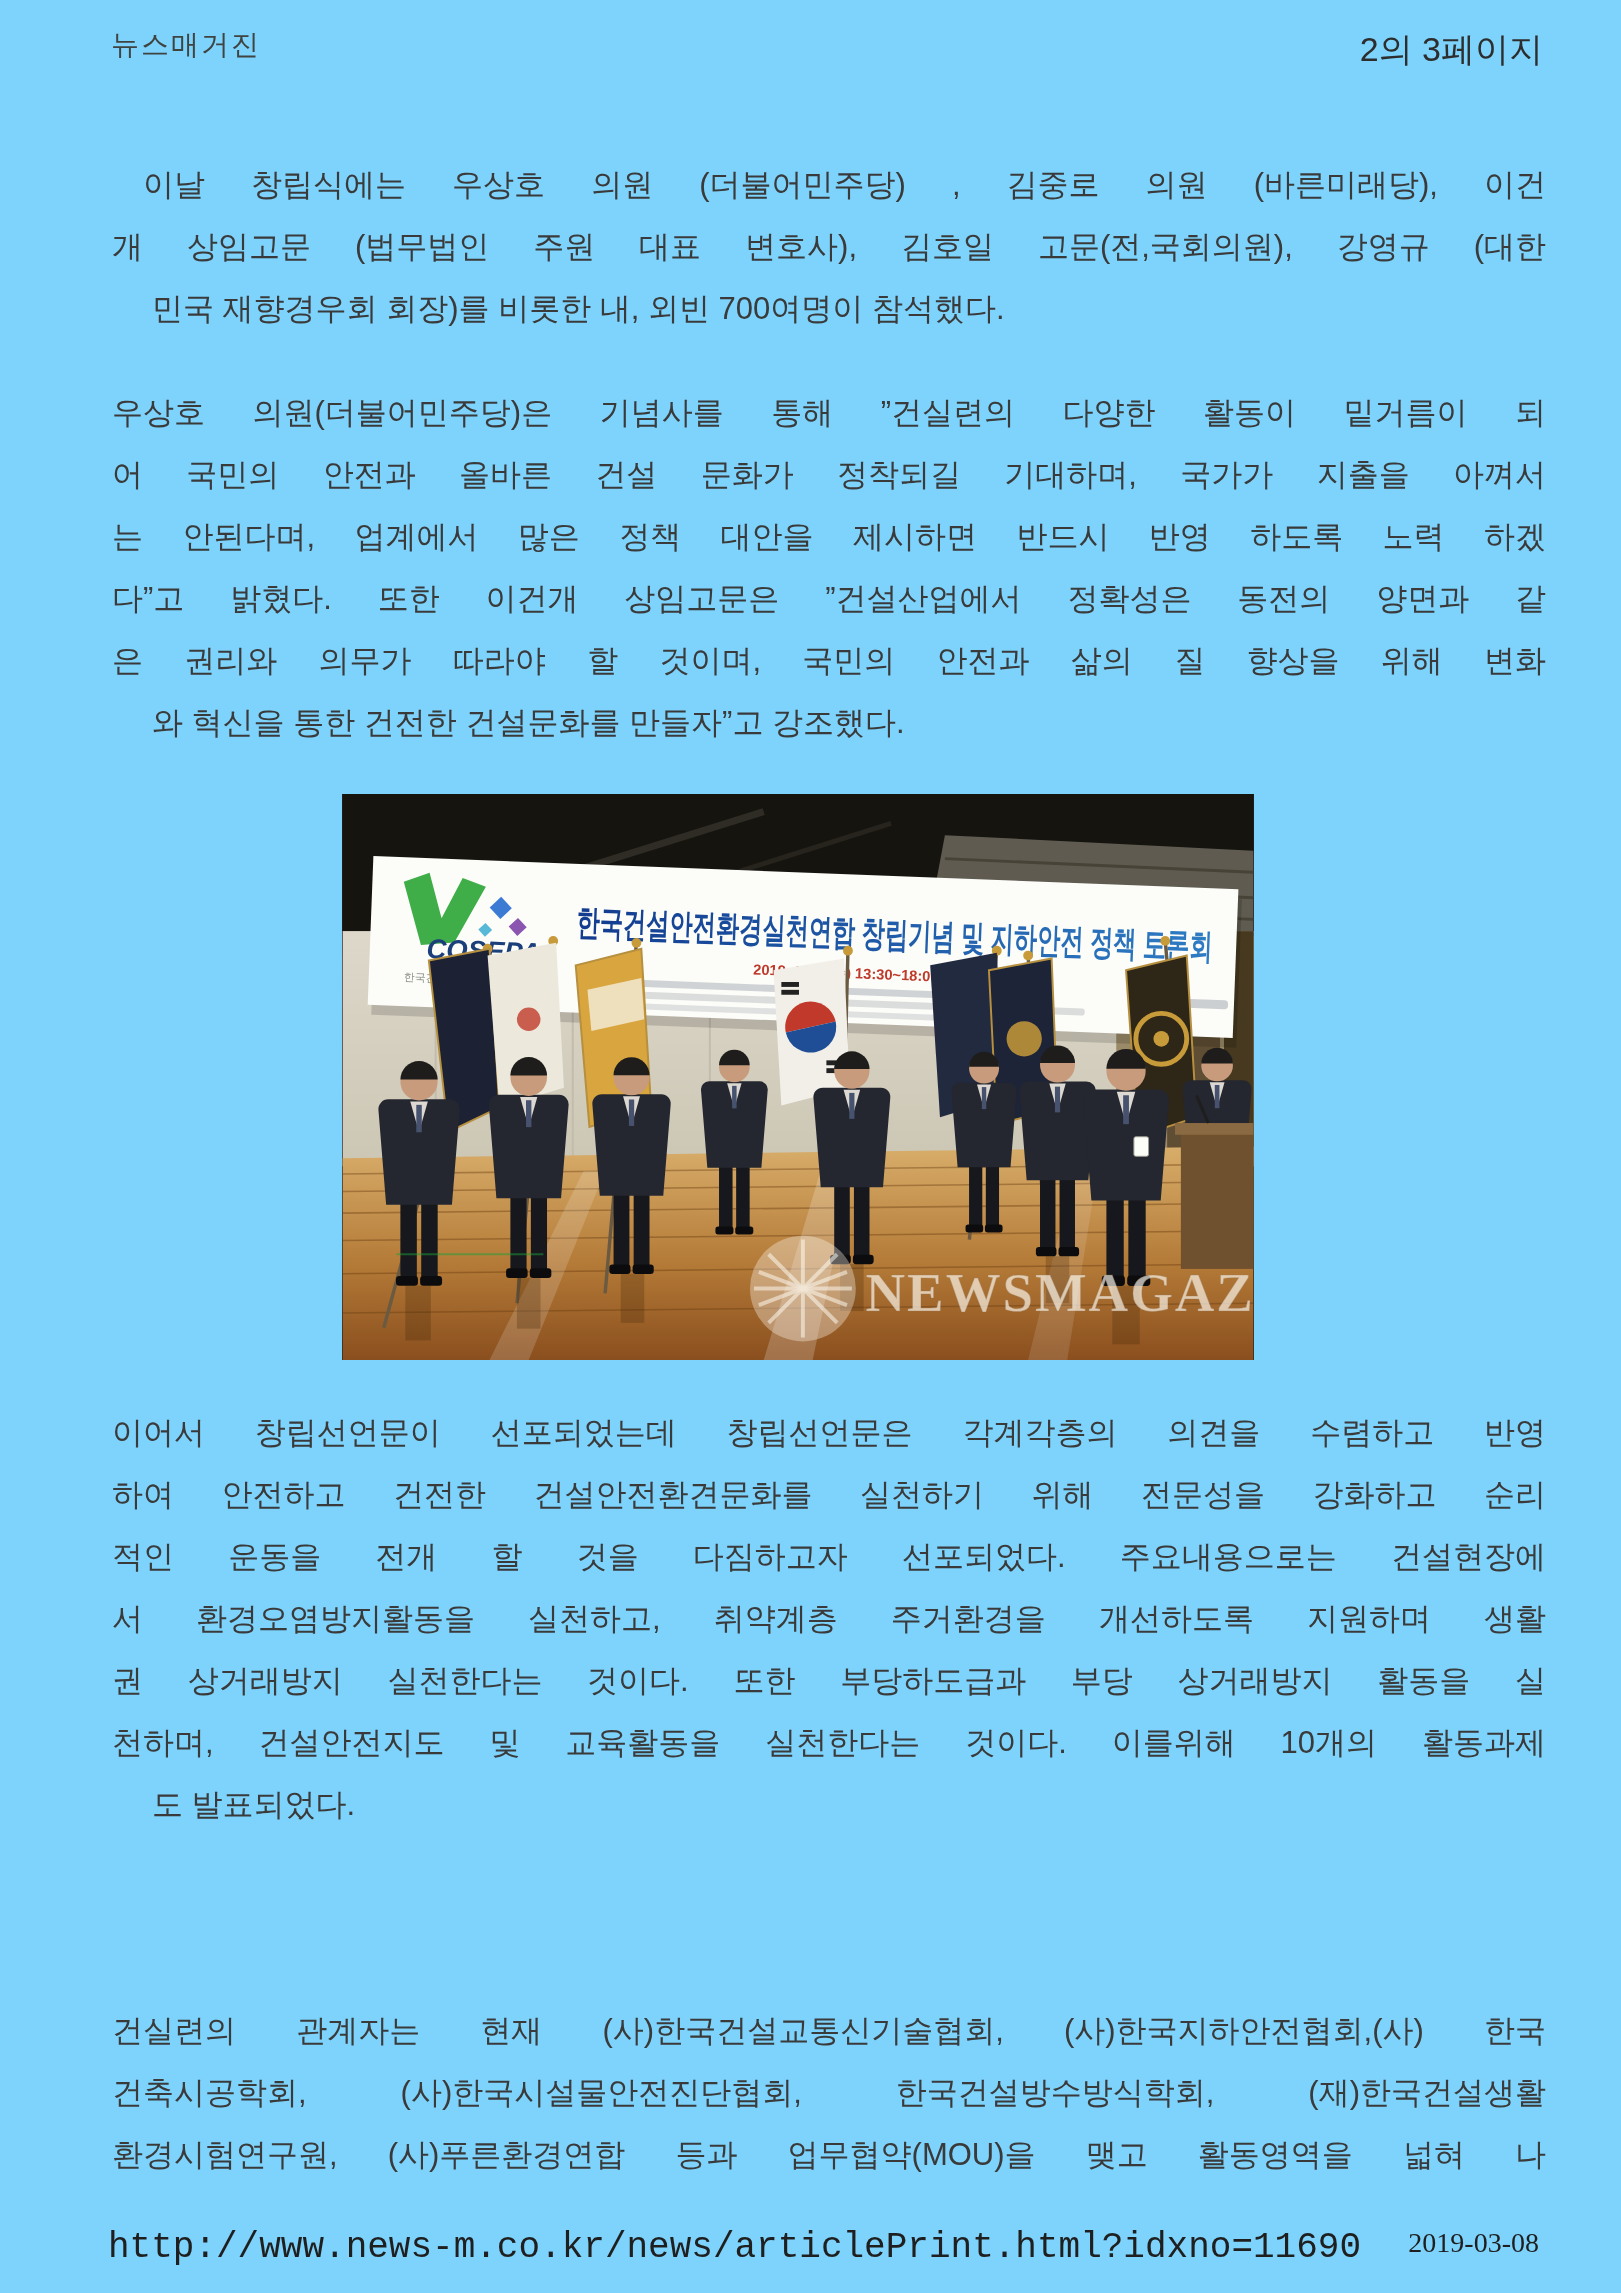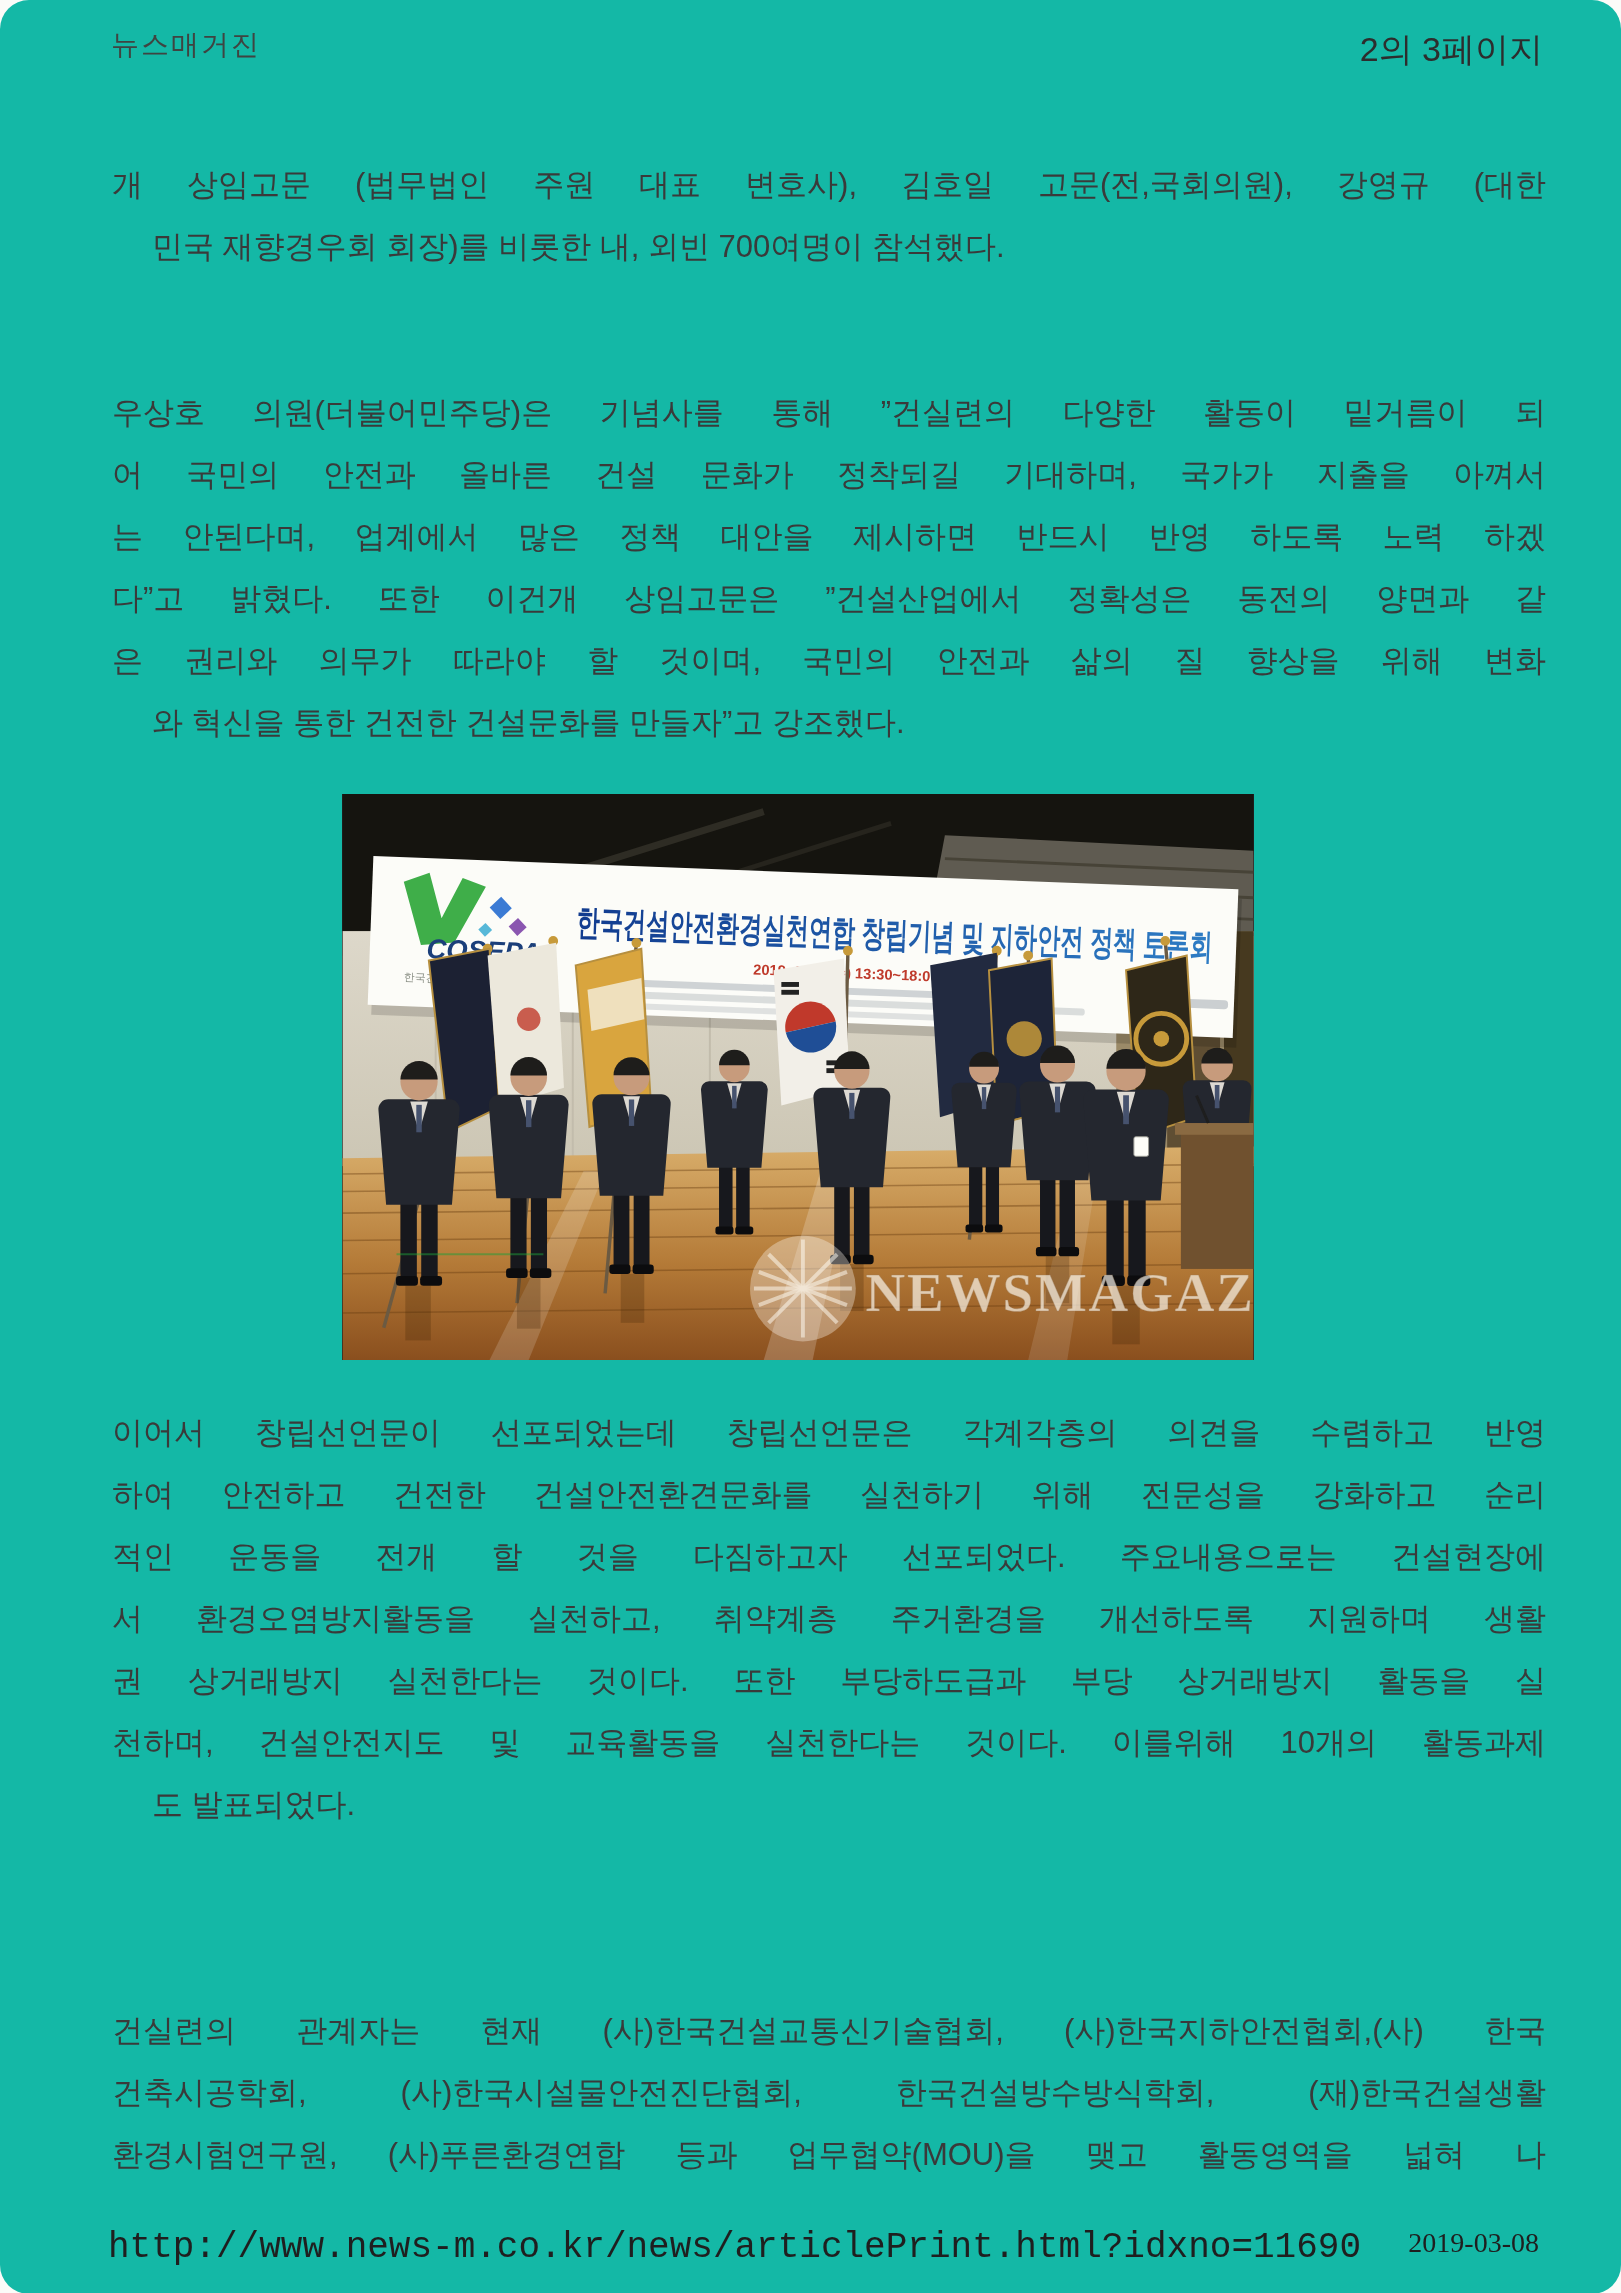--- a/index.html
+++ b/index.html
@@ -2,21 +2,21 @@
 <html><head>
 <meta charset="utf-8">
 <style>
   html,body{margin:0;padding:0;}
   body{
     width:1621px;height:2294px;position:relative;
     background:#fbfbf8;
     font-family:"Liberation Sans","DejaVu Sans",sans-serif;
     color:#3a3a3a;
   }
-  .page{position:absolute;inset:0;background:#14b8a6;overflow:hidden;border-radius:29px;}
+  .page{position:absolute;inset:0;background:#7dd3fc;overflow:hidden;}
   .hdr-left{
     position:absolute;left:111px;top:25.5px;
     font-size:28px;letter-spacing:2px;color:#3f4441;
   }
   .hdr-right{
     position:absolute;right:78px;top:26.5px;
     font-family:Liberation Sans, sans-serif;
     font-size:34px;color:#2d2d2d;
   }
   .para{position:absolute;left:112px;width:1434px;}
@@ -51,20 +51,21 @@
 </style>
 </head>
 <body>
 
 <div class="page">
 
   <div class="hdr-left">뉴스매거진</div>
   <div class="hdr-right">2의 3페이지</div>
 
   <div class="para" id="p1">
+    <div class="line indent">이날 창립식에는  우상호 의원 (더불어민주당) , 김중로 의원 (바른미래당), 이건</div>
     <div class="line">개 상임고문  (법무법인 주원 대표 변호사), 김호일 고문(전,국회의원), 강영규 (대한</div>
     <div class="line left">민국 재향경우회 회장)를 비롯한 내, 외빈 700여명이 참석했다.</div>
   </div>
 
   <div class="para" id="p2">
     <div class="line">우상호 의원(더불어민주당)은 기념사를 통해  ”건실련의 다양한 활동이 밑거름이 되</div>
     <div class="line">어 국민의 안전과 올바른 건설 문화가 정착되길 기대하며, 국가가 지출을 아껴서</div>
     <div class="line">는 안된다며, 업계에서 많은 정책 대안을 제시하면 반드시 반영 하도록 노력 하겠</div>
     <div class="line">다”고 밝혔다. 또한 이건개 상임고문은 ”건설산업에서 정확성은 동전의 양면과 같</div>
     <div class="line">은 권리와 의무가 따라야 할 것이며, 국민의 안전과 삶의 질 향상을 위해 변화</div>

